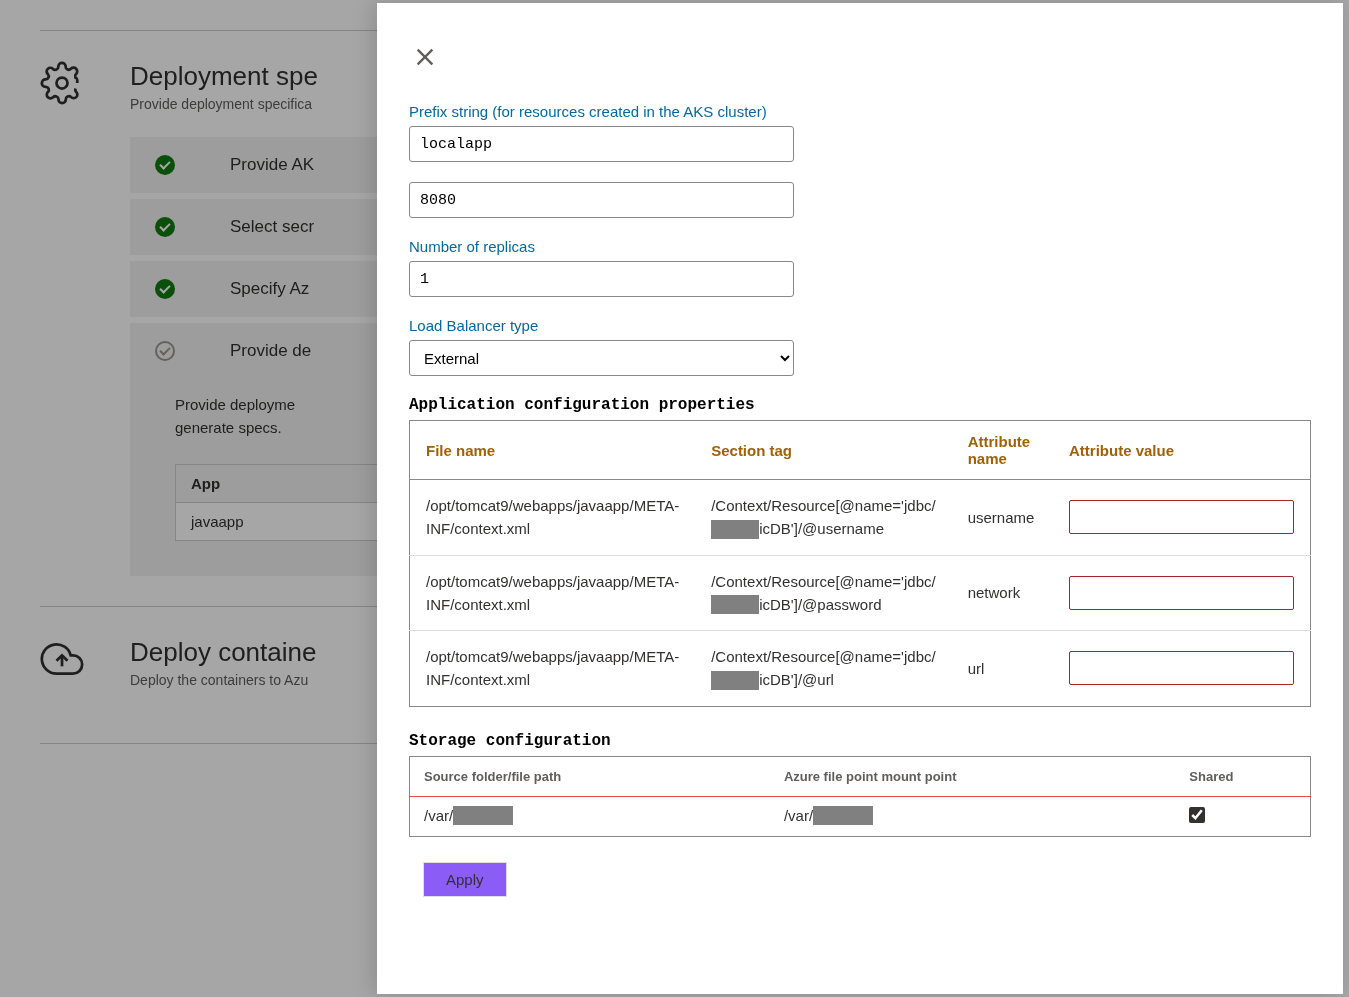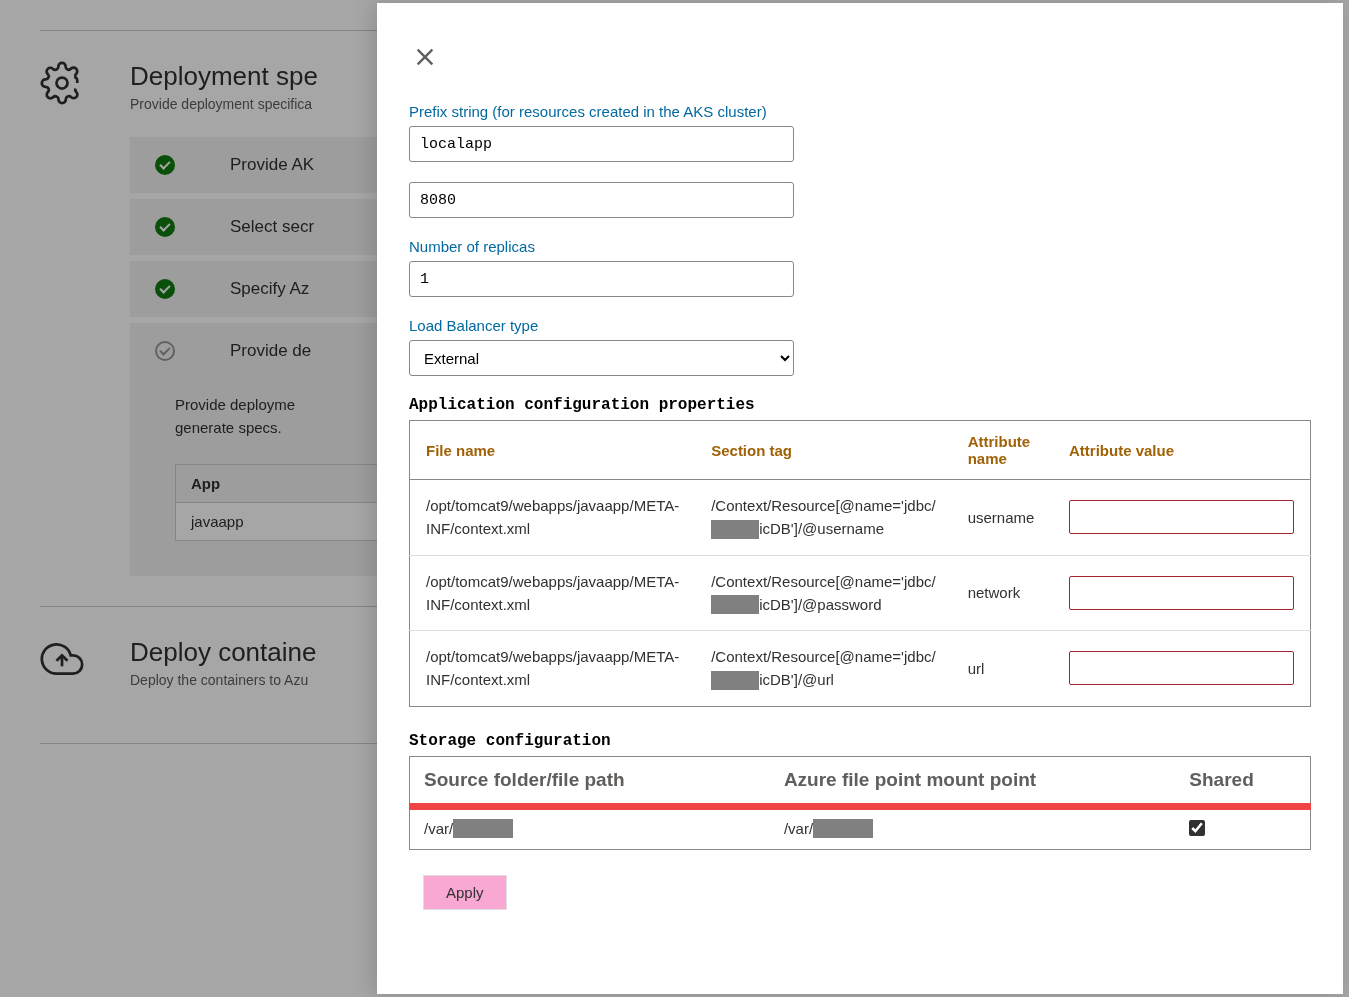--- a/index.html
+++ b/index.html
@@ -249,41 +249,41 @@
     
     .storage-table {
       width: 100%;
       border: 1px solid #8a8886;
       border-collapse: collapse;
       margin-bottom: 25px;
     }
     .storage-table th {
       text-align: left;
       font-weight: 600;
-      font-size: 19px;
+      font-size: 13px;
       color: #605e5c;
       padding: 12px 14px;
-      border-bottom: 7px solid #ef4444;
+      border-bottom: 1px solid #ef4444;
     }
     .storage-table td {
       padding: 10px 14px;
       font-size: 15px;
       color: #323130;
       vertical-align: middle;
     }
     .storage-checkbox {
       width: 16px;
       height: 16px;
       accent-color: #323130;
     }
     
     .apply-btn {
       padding: 8px 22px;
       font-size: 15px;
-      background: #f9a8d4;
+      background: #8b5cf6;
       border: 1px solid #e1dfdd;
       cursor: pointer;
       color: #323130;
       margin-left: 14px;
     }
     
     .col-file { width: 30%; }
     .col-section { width: 26%; }
     .col-attrname { width: 18%; }
     .col-attrval { width: 26%; }

